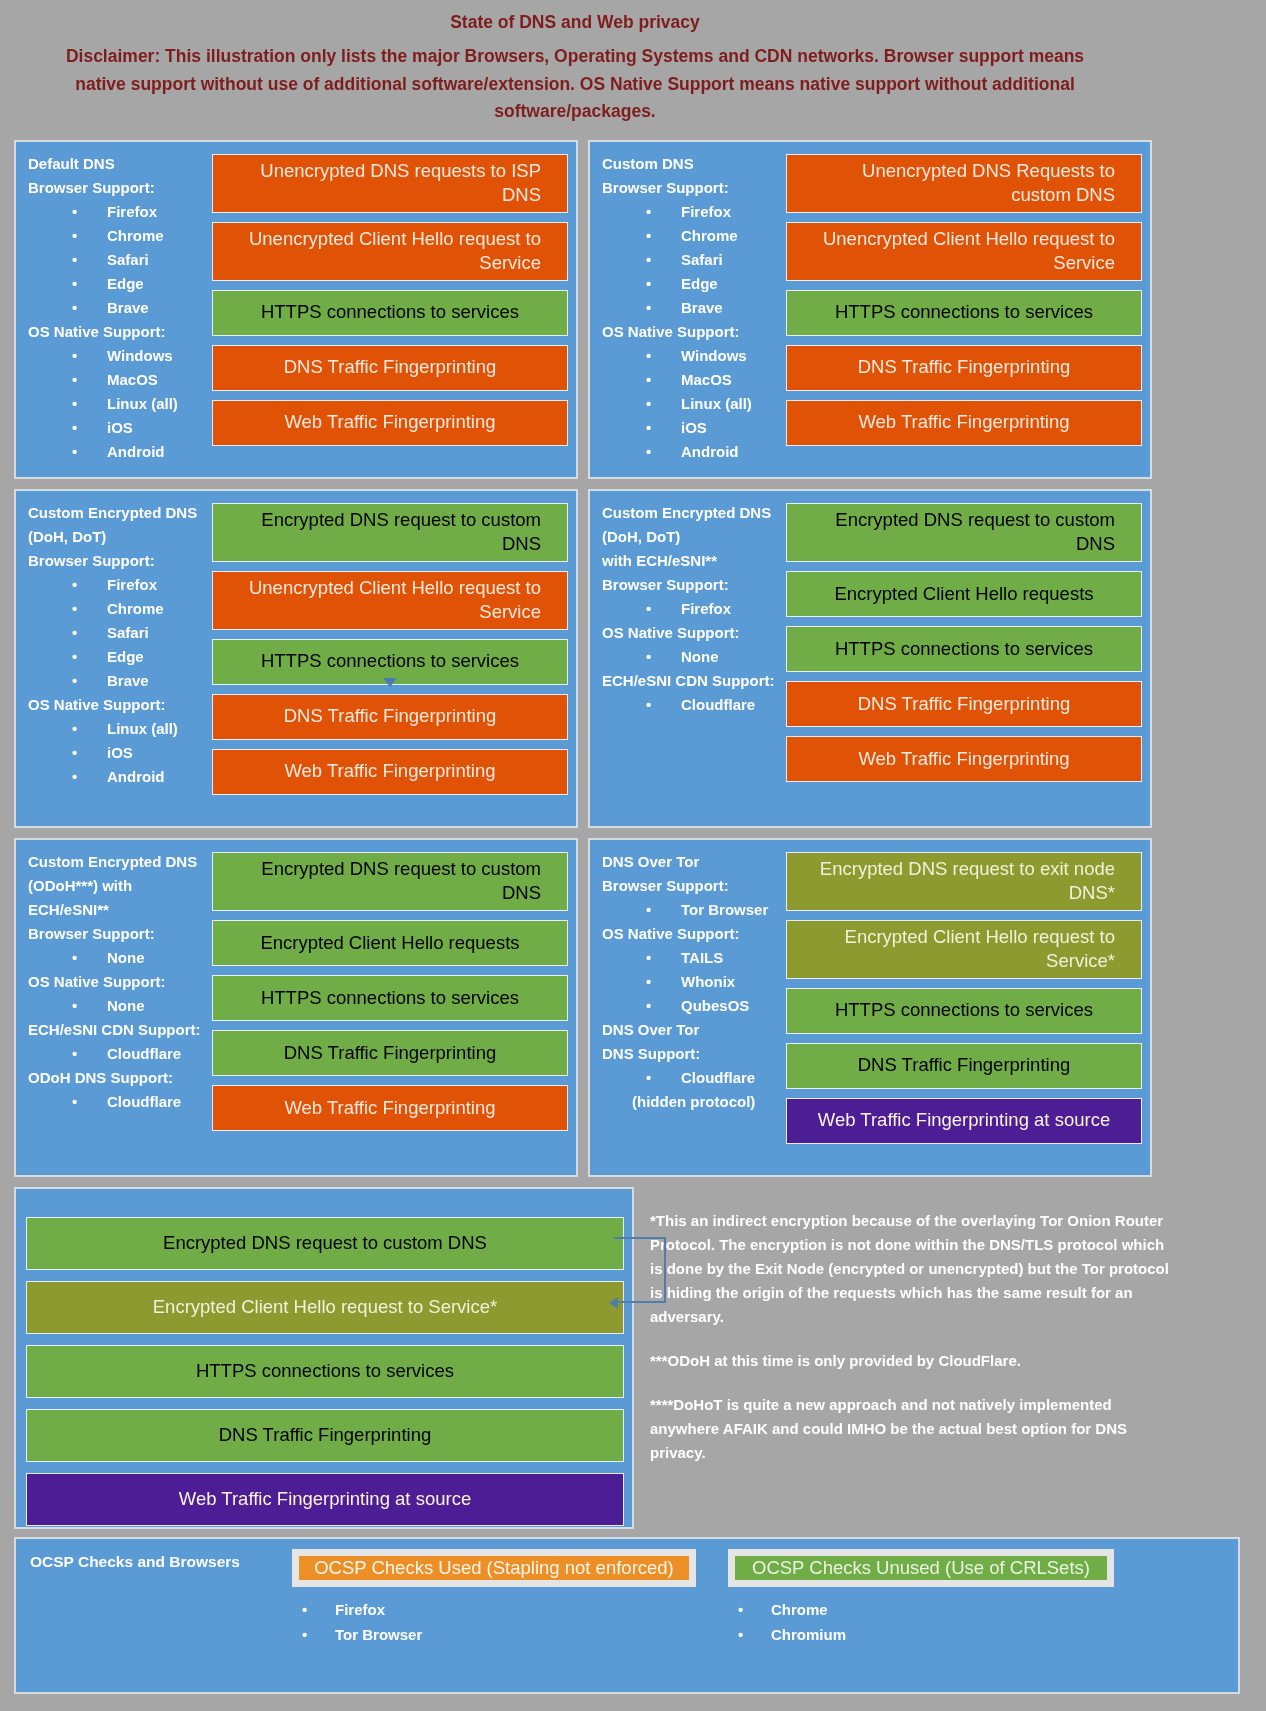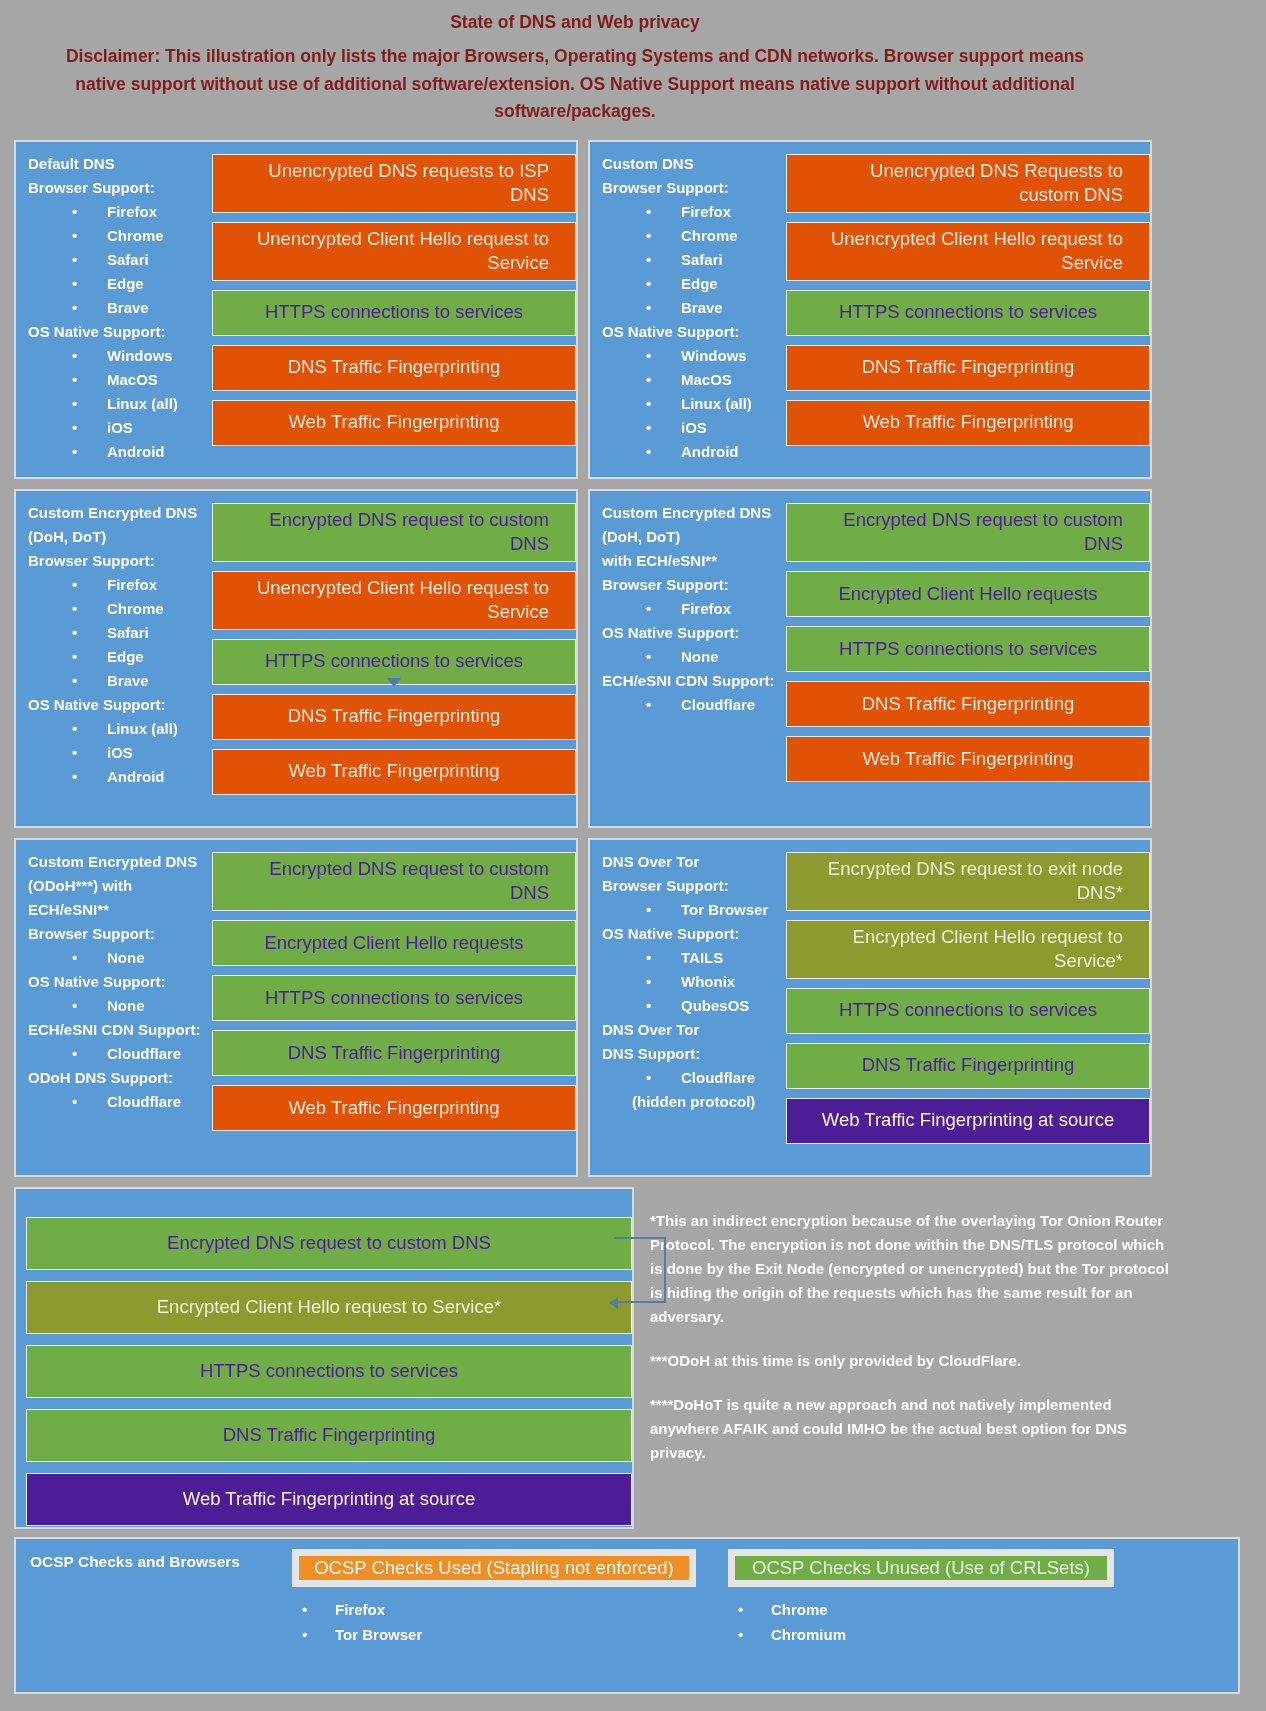--- a/index.html
+++ b/index.html
@@ -7,35 +7,35 @@
     width:1266px;height:1711px;background:#a6a6a6;overflow:hidden;position:relative;
     font-family:"Liberation Sans",sans-serif;
   }
   
   .header{width:1150px;padding-top:12px;text-align:center;color:#7f1d1d;font-weight:bold;}
   .title{font-size:17.5px;margin:0 0 10px 0;}
   .disclaimer{font-size:17.5px;line-height:1.58;margin:0 auto;width:1060px;}
 
   
   .rows{display:grid;grid-template-columns:564px 564px;gap:10px 10px;margin:14px 0 0 14px;width:1138px;}
-  .panel{background:#5b9bd5;border:2px solid #d6dbe0;box-sizing:border-box;height:339px;display:flex;padding:8px 0 8px 10px;}
+  .panel{background:#5b9bd5;border:2px solid #d6dbe0;box-sizing:border-box;height:339px;display:flex;padding:8px 8px 8px 10px;}
   .panel.wide{height:342px;width:620px;flex-shrink:0;}
 
   .panel-info{width:186px;flex-shrink:0;color:#ffffff;font-weight:bold;font-size:15px;line-height:24px;padding-top:2px;}
   .line.h{padding-left:2px;}
   .line.b{display:flex;padding-left:46px;}
   .line.s{padding-left:32px;}
   .dot{width:9px;flex-shrink:0;margin-right:26px;}
   .dot::before{content:"\2022";}
 
   .panel-bars{flex:1;display:flex;flex-direction:column;gap:9px;padding-top:4px;}
   .bar{min-height:46px;box-sizing:border-box;display:flex;align-items:center;justify-content:center;
        text-align:right;font-size:18.5px;line-height:1.32;padding:4px 26px;border:1px solid #e8edf3;position:relative;}
   .bar.bad{background:#e05206;color:#fbeadf;}
-  .bar.good{background:#70ad47;color:#4c1d95;}
+  .bar.good{background:#70ad47;color:#000000;}
   .bar.partial{background:#8c9a2f;color:#eef3d9;}
   .bar.warn{background:#4c1d95;color:#fdf3e4;}
   .bar.marker::after{content:"";position:absolute;left:50%;bottom:-10px;transform:translateX(-50%);
        border:7px solid transparent;border-top:9px solid #4b7ab5;}
 
   
   .row4{display:flex;margin:10px 0 0 14px;position:relative;}
   .wide .panel-bars{gap:11px;padding-top:20px;}
   .wide .bar{min-height:53px;}
   .footnotes{margin-left:16px;width:524px;color:#ffffff;font-weight:bold;font-size:15px;line-height:1.6;padding-top:22px;}

